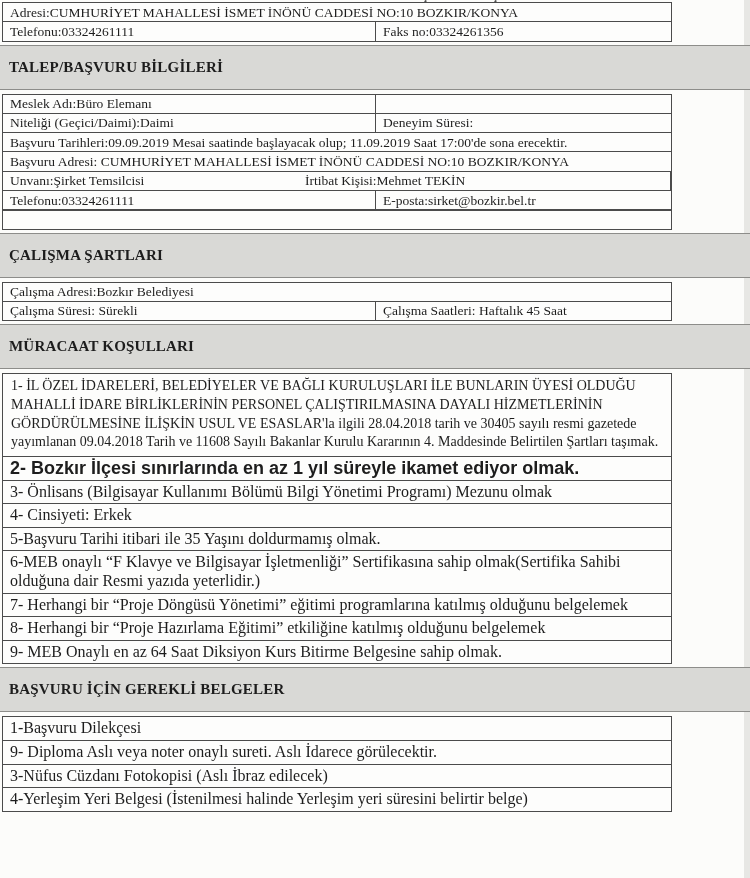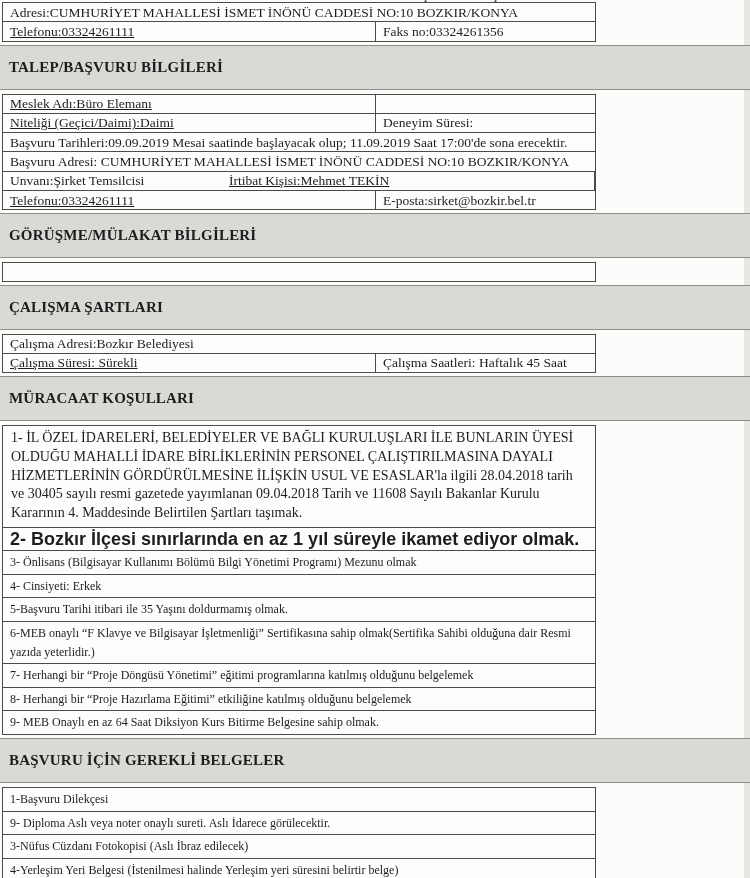--- a/index.html
+++ b/index.html
@@ -14,57 +14,57 @@
   .scan-edge {
     position:absolute; top:0; right:0; width:6px; height:100%;
     background:#e7e7e4;
   }
   .artifact {
     position:absolute; width:2px; height:5px; background:#4f4f4f;
     transform:rotate(24deg); border-radius:1px;
   }
   .tbl-group {
     position:relative;
-    margin-left:2px; width:594px;
+    margin-left:2px; width:670px;
     box-sizing:border-box;
     border:1.6px solid #4b4b4b;
     border-bottom:none;
     background:#fdfdfc;
   }
   .row {
     display:flex; align-items:center;
     min-height:17.2px;
     border-bottom:1.6px solid #4b4b4b;
     font-size:13.5px; line-height:17.3px;
   }
   .cell { padding:0.5px 7px; box-sizing:border-box; }
   .split .c1 {
     flex:0 0 373px;
     border-right:1.6px solid #4b4b4b;
     align-self:stretch;
-    display:flex; align-items:center;text-decoration:underline;
+    display:flex; align-items:center;
   }
   .split .c2 { flex:1 1 auto; display:flex; align-items:center; }
   .band {
     position:relative;
     margin:3px 0 4px 0;
     min-height:45px;
     box-sizing:border-box;
     background:#d9d9d6;
     border-top:1.2px solid #8d8d8a;
     border-bottom:1.2px solid #8d8d8a;
     display:flex; align-items:center;
     padding:8px 9px;
     font-weight:bold; font-size:15px; letter-spacing:0.2px;
   }
   .block {
     display:block;
     border-bottom:1.6px solid #4b4b4b;
     padding:2px 7px;
-    font-size:12px; line-height:18.6px;
+    font-size:16px; line-height:18.6px;
     box-sizing:border-box;
   }
   .cond-main {
     font-weight:normal; font-size:14px; line-height:18.7px;
     padding:3px 8px 4px 8px;
   }
   .cond-small {
     font-family:"Liberation Sans","DejaVu Sans",sans-serif;
     font-weight:bold; font-size:18px;
   }
@@ -110,23 +110,20 @@
     <div class="row split">
       <div class="cell c2">Unvanı:Şirket Temsilcisi</div>
       <div class="cell c1">İrtibat Kişisi:Mehmet TEKİN</div>
     </div>
     <div class="row split">
       <div class="cell c1">Telefonu:03324261111</div>
       <div class="cell c2">E-posta:sirket@bozkir.bel.tr</div>
     </div>
   </div>
 
-  <div class="band">
-    <span>GÖRÜŞME/MÜLAKAT BİLGİLERİ</span>
-  </div>
 
   <div class="tbl-group">
     <div class="row split">
     </div>
   </div>
 
   <div class="band">
     <span>ÇALIŞMA ŞARTLARI</span>
   </div>
 

